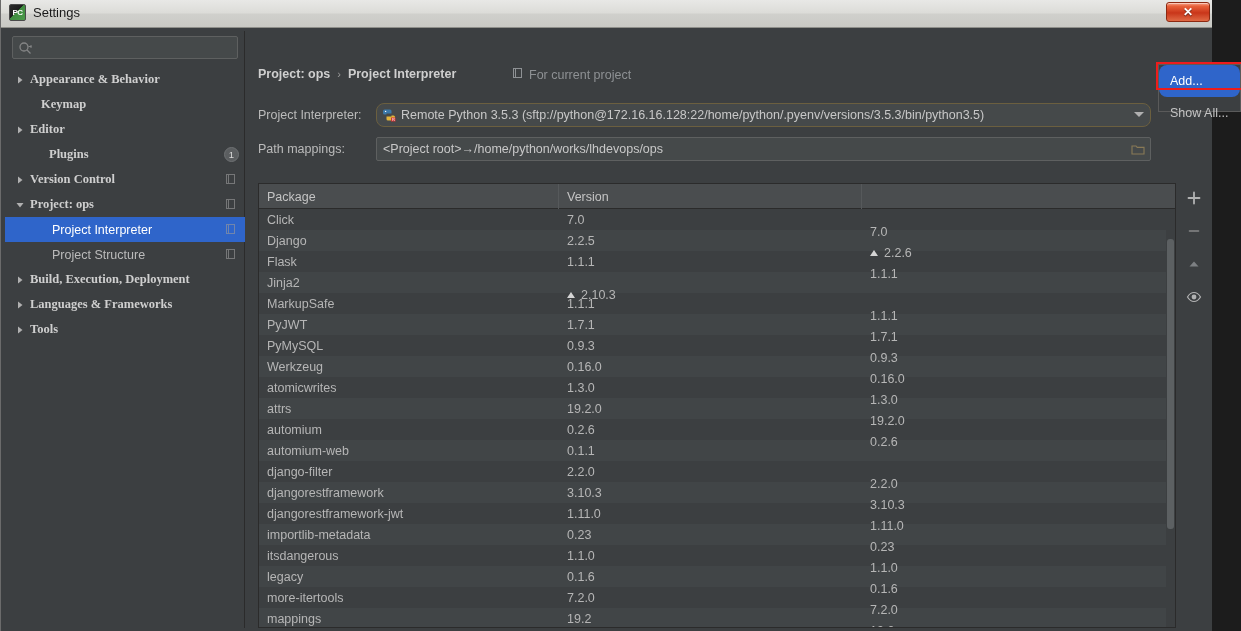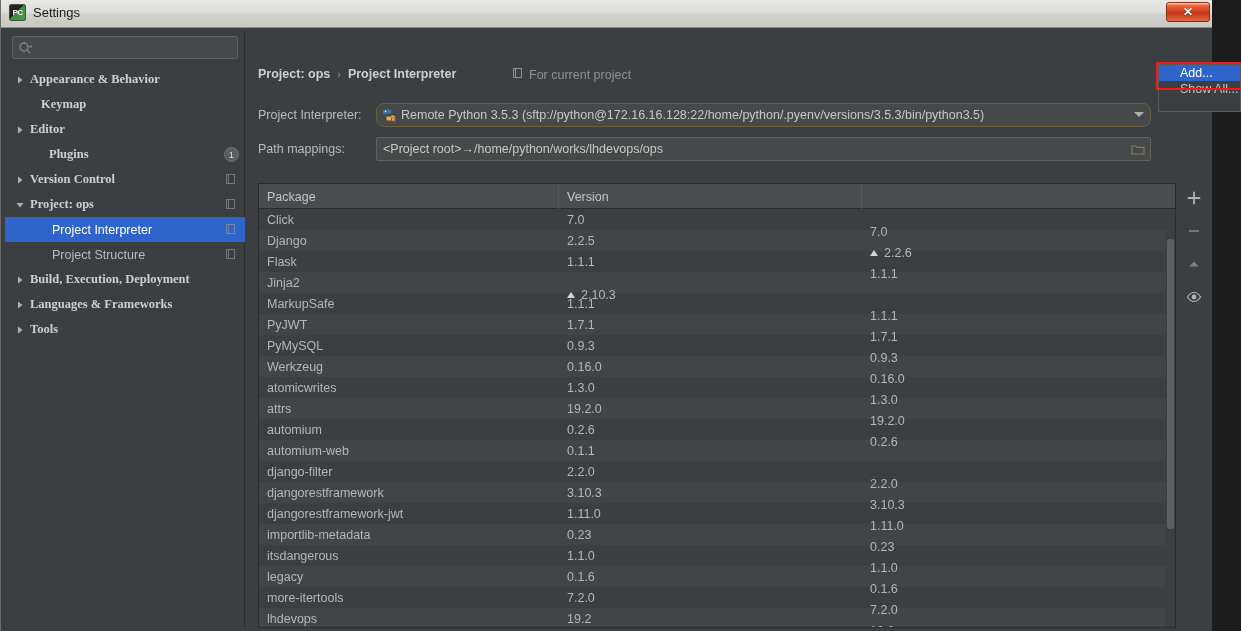--- a/index.html
+++ b/index.html
@@ -266,23 +266,24 @@
 
   
   #popup {
     position: absolute; left: 1158px; top: 64px;
     width: 83px; height: 48px;
     background: #3c3f41;
     border: 1px solid #5a5a5a;
     z-index: 40;
   }
   .popup-item {
-    height: 16px; display: flex; align-items: center;
-    padding-left: 21px; font-size: 12.5px; color: #c4c4c4;
+    height: 32px; display: flex; align-items: center;
+    padding-left: 11px; font-size: 12.5px; color: #c4c4c4;
     cursor: pointer;
+    border-radius: 8px;
   }
   .popup-item.active { background: #2f65ca; color: #ffffff; }
   #popup-highlight-box {
     position: absolute; left: 1156px; top: 62px;
     width: 87px; height: 28px;
     border: 2px solid #ee1c1c;
     z-index: 50;
     pointer-events: none;
   }
 
@@ -595,21 +596,21 @@
               </div>
             </div>
             <div class="trow">
               <div class="td col-pkg">more-itertools</div>
               <div class="td col-ver">7.2.0</div>
               <div class="td col-latest">
                 <span>7.2.0</span>
               </div>
             </div>
             <div class="trow">
-              <div class="td col-pkg">lhdevops</div>
+              <div class="td col-pkg">mappings</div>
               <div class="td col-ver">19.2</div>
               <div class="td col-latest">
                 <span>19.2</span>
               </div>
             </div>
           </div>
         <div id="tbl-scroll-track">
           <div id="tbl-scroll-thumb"></div>
         </div>
       </div>

